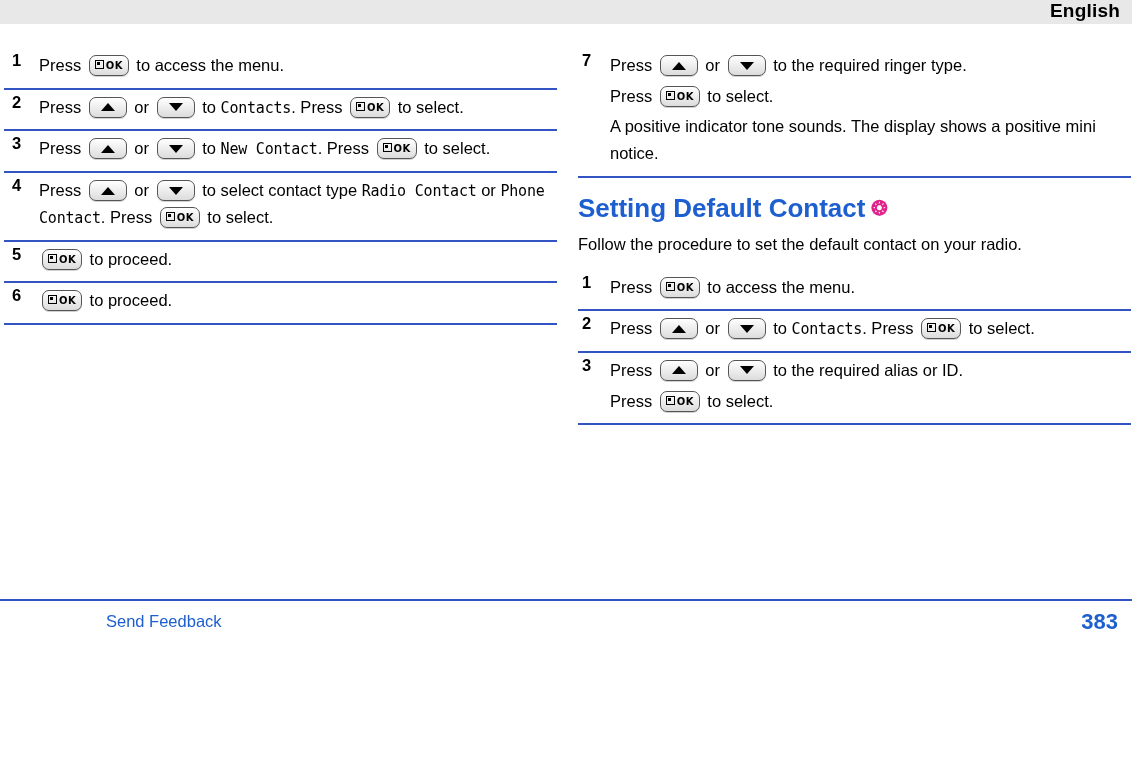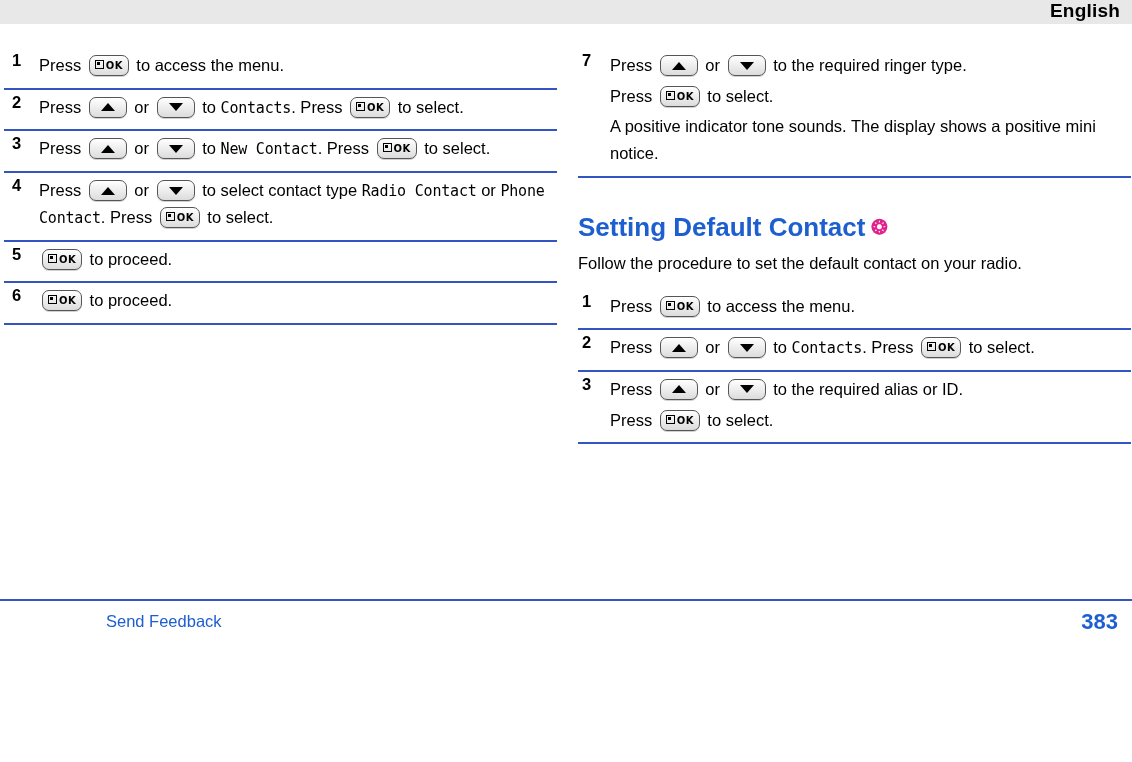--- a/index.html
+++ b/index.html
@@ -241,21 +241,21 @@
     <ol class="steps" id="right-cont">
         <li>
           <span class="num">7</span>
           <div class="body">
             <div class="para"><span>Press </span><span class="key key-arrow key-up"><span class="tri"></span></span><span> or </span><span class="key key-arrow key-down"><span class="tri"></span></span><span> to the required ringer type.</span></div>
             <div class="para"><span>Press </span><span class="key key-ok"><span class="glyph"><span class="sq"></span>OK</span></span><span> to select.</span></div>
             <div class="para"><span>A positive indicator tone sounds. The display shows a positive mini notice.</span></div>
           </div>
         </li>
       </ol>
-    <h1 class="section-title" style="margin-top:35px;">
+    <h1 class="section-title" style="margin-top:16px;">
       <span>Setting Default Contact</span><span class="rose">&nbsp;❂</span>
     </h1>
     <p class="intro">Follow the procedure to set the default contact on your radio.</p>
     <ol class="steps" id="right-steps">
         <li>
           <span class="num">1</span>
           <div class="body">
             <div class="para"><span>Press </span><span class="key key-ok"><span class="glyph"><span class="sq"></span>OK</span></span><span> to access the menu.</span></div>
           </div>
         </li>

